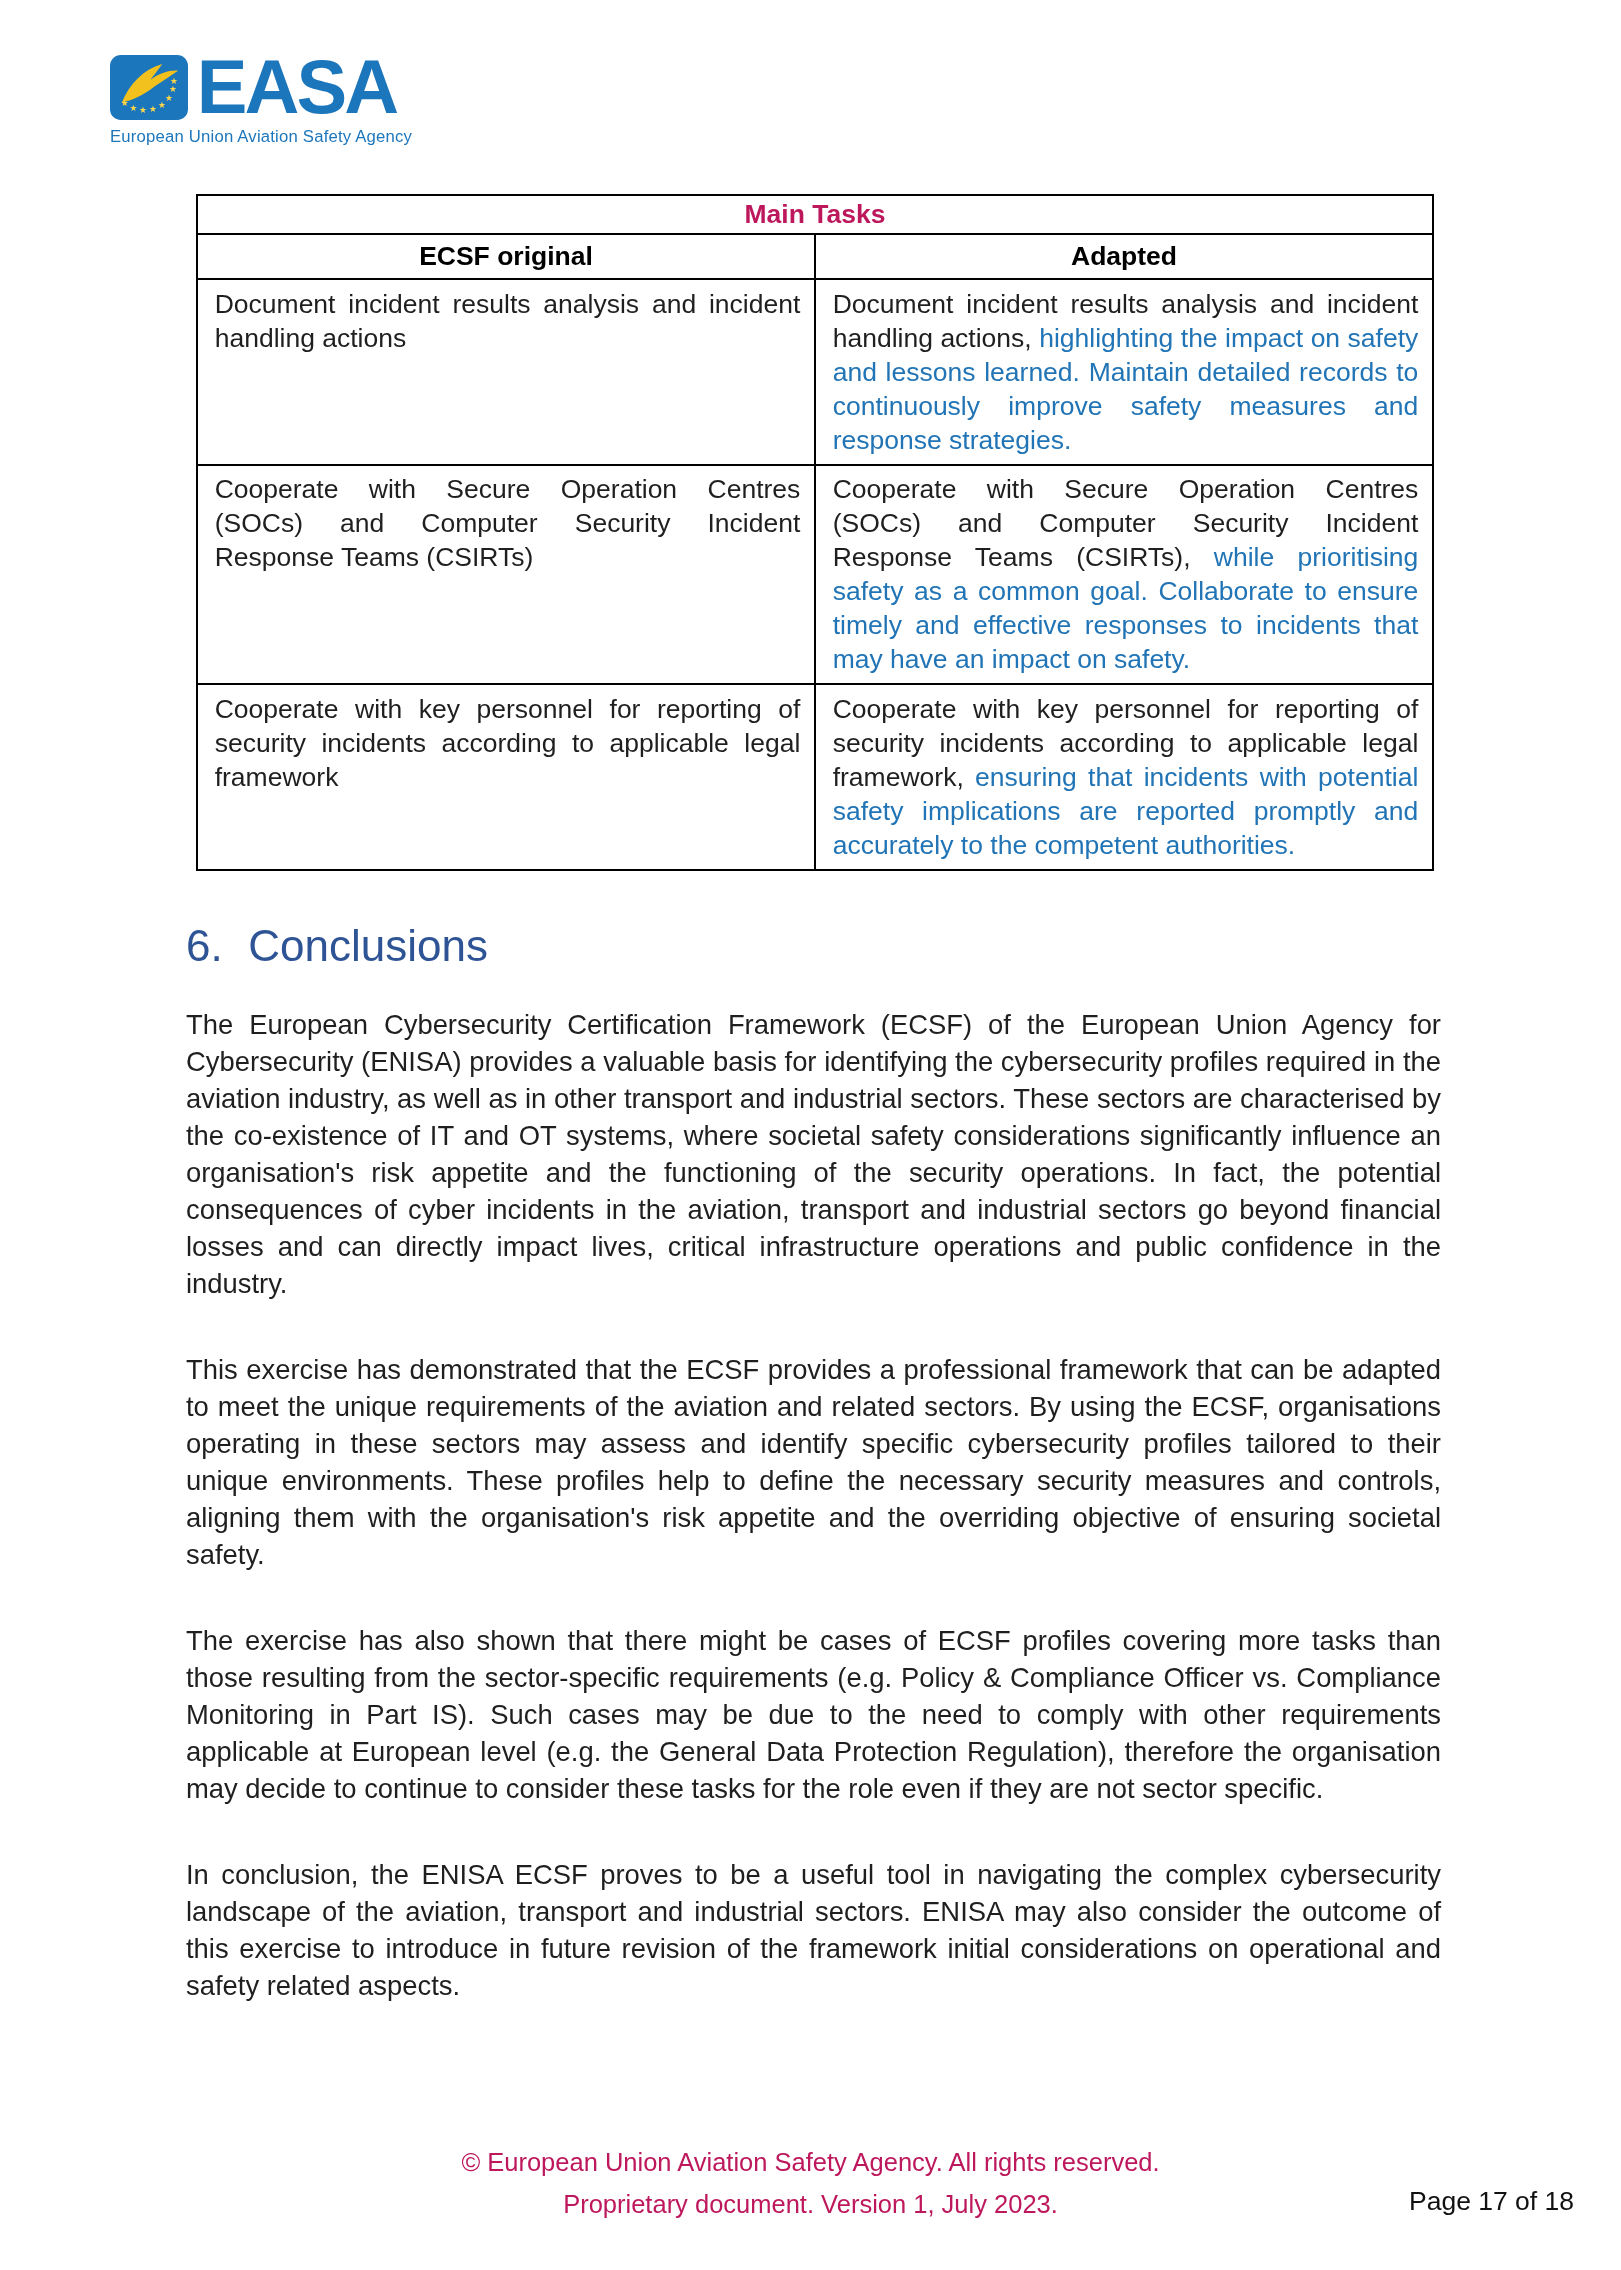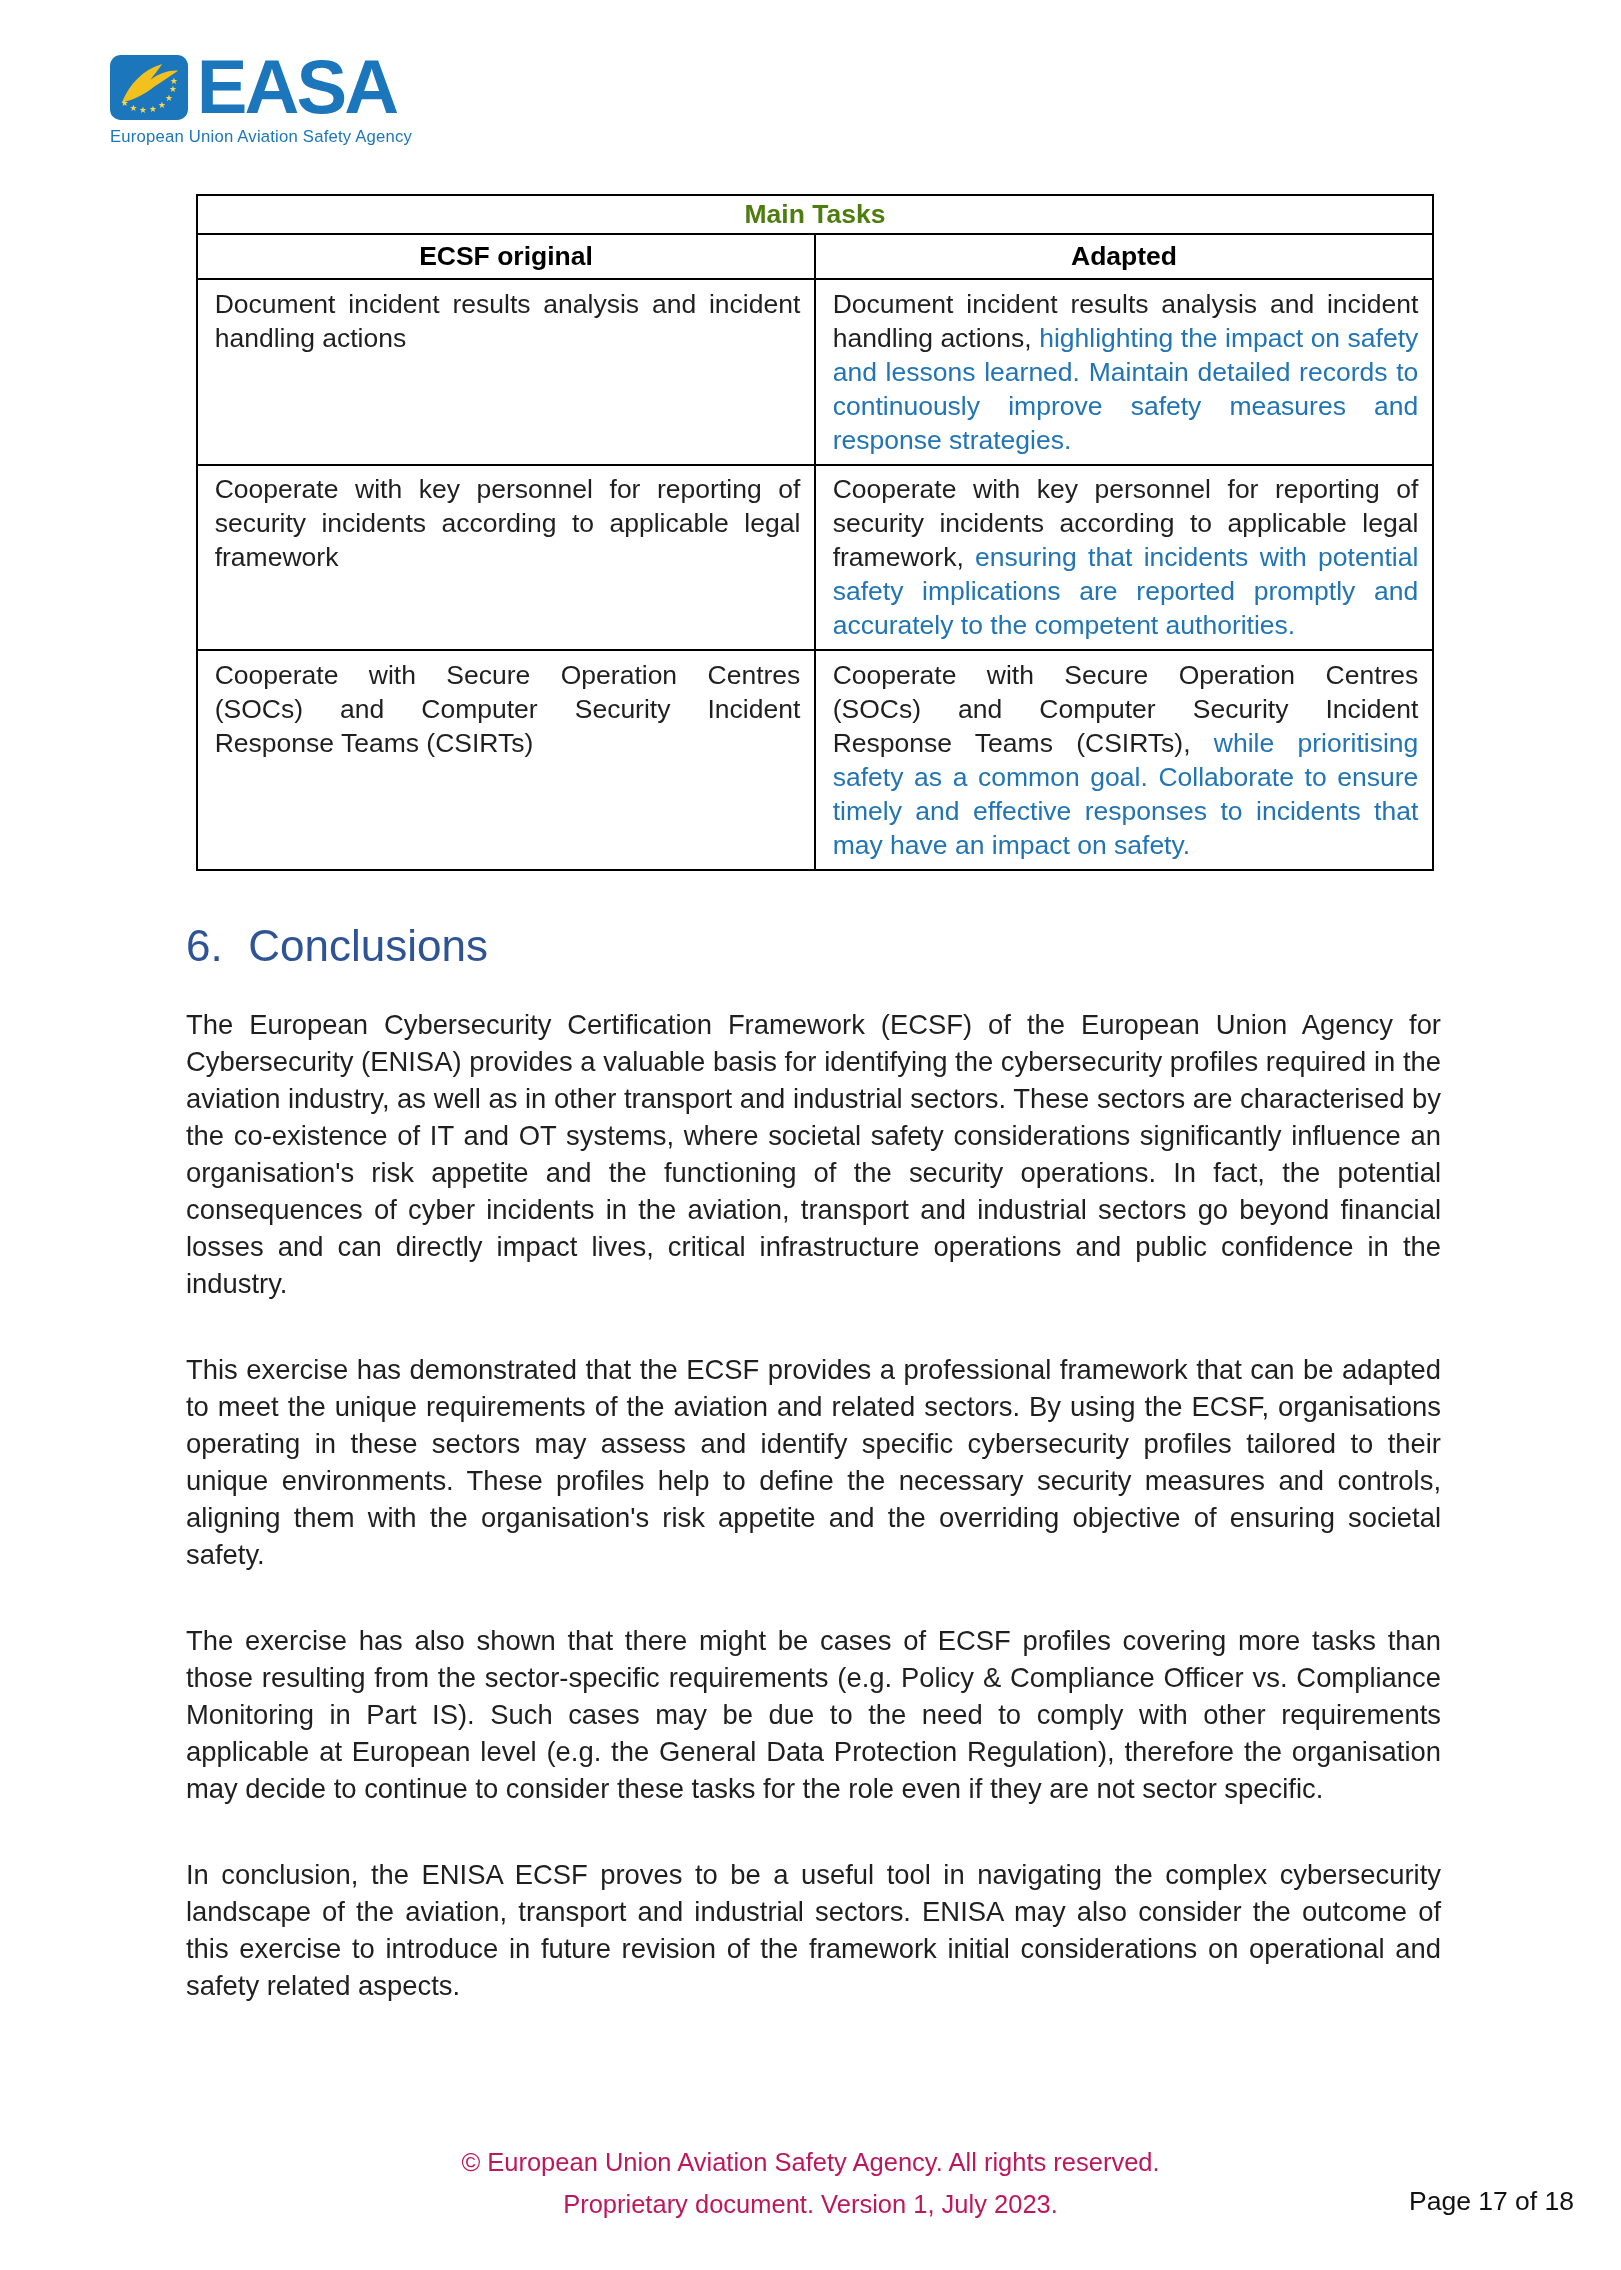--- a/index.html
+++ b/index.html
@@ -41,21 +41,21 @@
 
   
   .tasks-table-wrap{position:absolute;left:196px;top:194px;width:1238px;}
   table.tasks{border-collapse:collapse;width:100%;table-layout:fixed;}
   table.tasks th, table.tasks td{
     border:2.5px solid #000;
     font-size:26.5px;
   }
   th.table-title{
     height:39px;font-weight:bold;text-align:center;
-    padding:1px 21px;line-height:35px;color:#4d7c0f;
+    padding:1px 21px;line-height:35px;color:#be185d;
   }
   th.col-head{
     height:39px;font-weight:bold;text-align:center;
     padding:5.9px;color:#000;width:50%;
   }
   td.cell{
     height:171px;vertical-align:top;text-align:justify;
     line-height:34px;padding:6.9px 13.7px 6.9px 16.7px;margin-top:6px;
   }
   .blue{color:var(--table-blue);}
@@ -124,26 +124,26 @@
           <th class="col-head">ECSF original</th>
           <th class="col-head">Adapted</th>
         </tr>
       </thead>
       <tbody>
         <tr>
           <td class="cell">Document incident results analysis and incident handling actions</td>
           <td class="cell"><span>Document incident results analysis and incident handling actions, </span><span class="blue">highlighting the impact on safety and lessons learned. Maintain detailed records to continuously improve safety measures and response strategies.</span></td>
         </tr>
         <tr>
+          <td class="cell">Cooperate with Secure Operation Centres (SOCs) and Computer Security Incident Response Teams (CSIRTs)</td>
+          <td class="cell"><span>Cooperate with Secure Operation Centres (SOCs) and Computer Security Incident Response Teams (CSIRTs), </span><span class="blue">while prioritising safety as a common goal. Collaborate to ensure timely and effective responses to incidents that may have an impact on safety.</span></td>
+        </tr>
+        <tr>
           <td class="cell">Cooperate with key personnel for reporting of security incidents according to applicable legal framework</td>
           <td class="cell"><span>Cooperate with key personnel for reporting of security incidents according to applicable legal framework, </span><span class="blue">ensuring that incidents with potential safety implications are reported promptly and accurately to the competent authorities.</span></td>
-        </tr>
-        <tr>
-          <td class="cell">Cooperate with Secure Operation Centres (SOCs) and Computer Security Incident Response Teams (CSIRTs)</td>
-          <td class="cell"><span>Cooperate with Secure Operation Centres (SOCs) and Computer Security Incident Response Teams (CSIRTs), </span><span class="blue">while prioritising safety as a common goal. Collaborate to ensure timely and effective responses to incidents that may have an impact on safety.</span></td>
         </tr>
       </tbody>
     </table>
   </div>
 
   <div class="section-heading">
     <span class="h-num">6.</span><span>Conclusions</span>
   </div>
 
   <div class="content">

